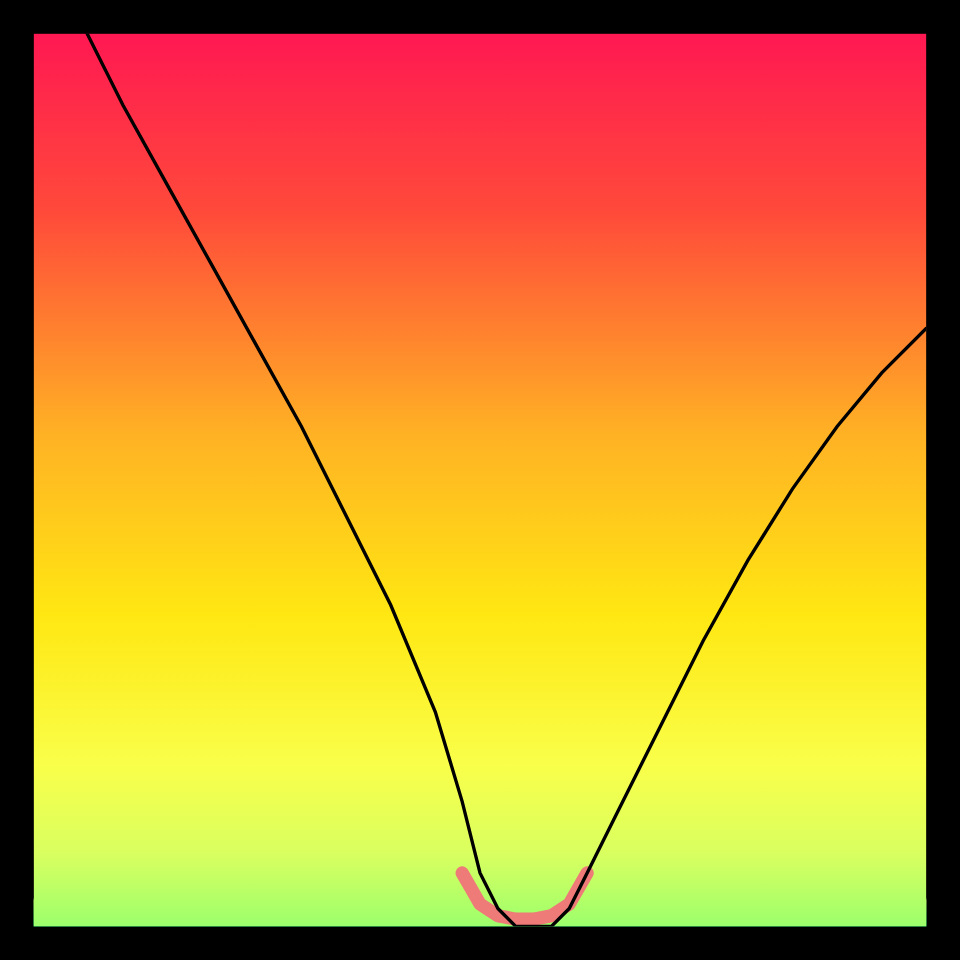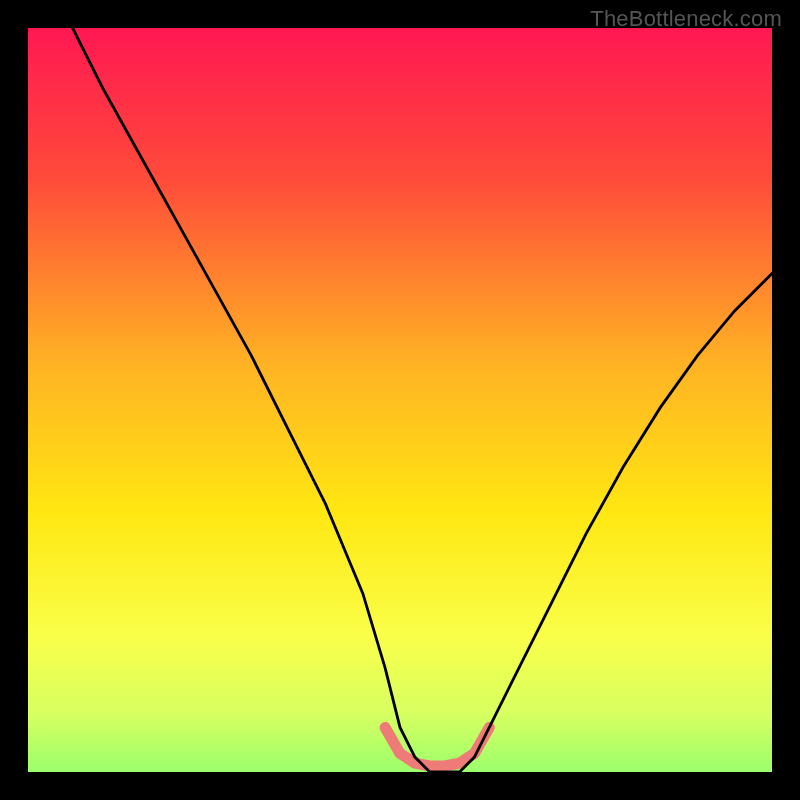--- a/index.html
+++ b/index.html
@@ -60,21 +60,20 @@
     left: 0;
     top: 0;
     z-index: 6;
   }
 </style>
 </head>
 <body>
 
 <div class="frame">
 
-  <div class="watermark">TheBottleneck.com</div>
 
   <div class="plot-outer">
 
     <svg class="plot" width="744" height="744" viewBox="0 0 744 744">
       <defs>
         <linearGradient id="bg" x1="0" y1="0" x2="0" y2="1">
 
         <stop offset="0%" stop-color="#ff1852"></stop>
             <stop offset="20%" stop-color="#ff4a3a"></stop>
             <stop offset="45%" stop-color="#ffb224"></stop>

